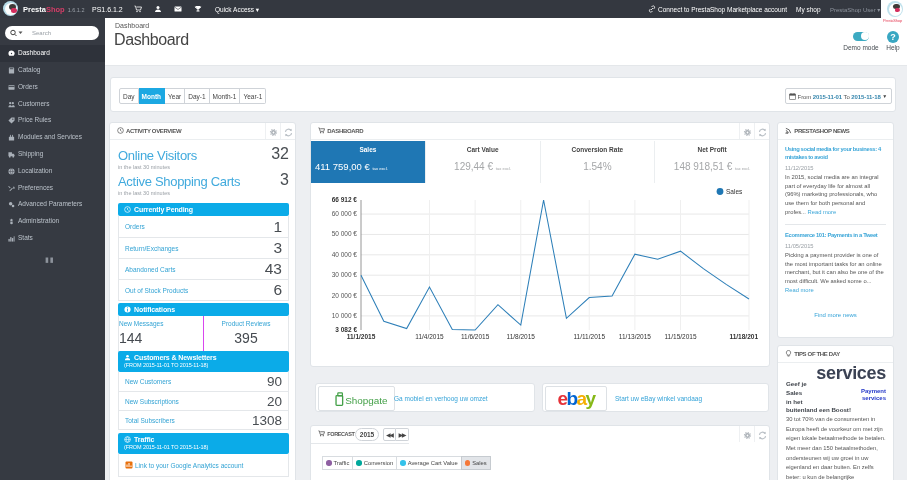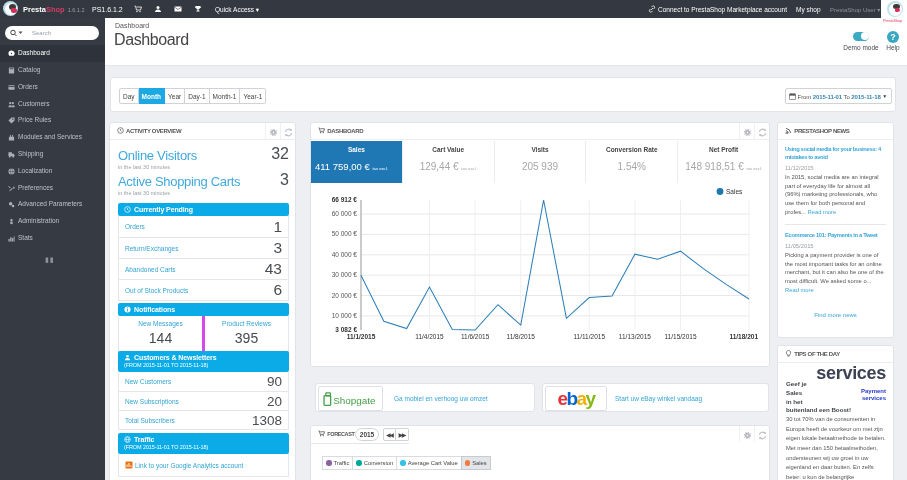--- a/index.html
+++ b/index.html
@@ -347,21 +347,21 @@
           </div>
       </div>
     </div>
     <div class="abs" style="left:8px; top:180px; width:171px;">
       <div class="bluebar" style="height:13px; padding:2.5px 6px;"><svg width="7" height="7" viewBox="0 0 16 16" style="vertical-align:-1px; margin-right:3px">
             <circle cx="8" cy="8" r="7" fill="#fff"></circle>
             <rect x="7" y="6.5" width="2" height="6" fill="#0babe8"></rect>
             <rect x="7" y="3" width="2" height="2" fill="#0babe8"></rect>
           </svg>Notifications</div>
       <div class="rowtab" style="display:flex;">
-        <div style="flex:1; border-right:3px solid #d946ef; text-align:center; padding:4px 0 5px;">
+        <div style="flex:1; border-right:1px solid #d946ef; padding:4px 0 5px;">
           <div style="color:#33a3d4; font-size:6.5px;">New Messages</div>
           <div style="color:#454a50; font-size:14px; margin-top:3px;">144</div>
         </div>
         <div style="flex:1; text-align:center; padding:4px 0 5px;">
           <div style="color:#33a3d4; font-size:6.5px;">Product Reviews</div>
           <div style="color:#454a50; font-size:14px; margin-top:3px;">395</div>
         </div>
       </div>
     </div>
     <div class="abs" style="left:8px; top:228px; width:171px;">
@@ -423,24 +423,20 @@
         </span>
     </div>
     <div class="kpi">
       <div class="kcell sel">
           <div class="kl">Sales</div>
           <div class="kv">411 759,00 € <span class="tx">tax excl.</span></div>
         </div>
       <div class="kcell">
           <div class="kl">Cart Value</div>
           <div class="kv">129,44 € <span class="tx">tax excl.</span></div>
-        </div>
-      <div class="kcell">
-          <div class="kl">Visits</div>
-          <div class="kv">205 939</div>
         </div>
       <div class="kcell">
           <div class="kl">Conversion Rate</div>
           <div class="kv">1.54%</div>
         </div>
       <div class="kcell">
           <div class="kl">Net Profit</div>
           <div class="kv">148 918,51 € <span class="tx">tax excl.</span></div>
         </div>
     </div>
@@ -477,21 +473,21 @@
           <text x="447" y="155.5" font-size="6.5" font-weight="bold" fill="#333" text-anchor="end">11/18/201</text>
           <line x1="50" y1="17" x2="50" y2="147" stroke="#8a8a8a" stroke-width="0.9"></line>
           <polyline points="50,92.17718940936862 72.82352941176471,138.20570264765783 95.64705882352942,145.5376782077393 118.47058823529412,103.989816700611 141.29411764705884,146.5560081466395 164.11764705882354,147 186.94117647058823,121.70875763747455 209.76470588235293,142.0753564154786 232.58823529411765,17 255.41176470588235,135.35437881873727 278.2352941176471,114.58044806517312 301.05882352941177,112.9511201629328 323.88235294117646,71.19959266802444 346.70588235294116,76.29124236252547 369.52941176470586,68.14460285132382 392.3529411764706,85.65987780040733 415.1764705882353,101.34215885947047 438,116.00610997963341" fill="none" stroke="#2d7fb8" stroke-width="1.05"></polyline>
           <circle cx="409" cy="8.5" r="3.4" fill="#1f77b4"></circle>
           <text x="415" y="11" font-size="6.5" fill="#333">Sales</text>
         </svg>
     </div>
   </div>
 
   <div class="modcard" style="left:315px; top:383px; width:220px; height:29px;">
-    <div class="logobox" style="left:2px; top:2px; width:65px; height:25px;">
+    <div class="logobox" style="left:2px; top:2px; width:77px; height:25px;padding-left:12px;">
       <svg width="61" height="18" viewBox="0 0 120 35" style="margin:3.5px 0 0 3px">
         <rect x="4" y="9" width="13" height="19" rx="1.5" fill="none" stroke="#44a048" stroke-width="2.6"></rect>
         <rect x="7.5" y="3.5" width="9" height="6" rx="1" fill="none" stroke="#44a048" stroke-width="2.4"></rect>
         <text x="22" y="26" font-size="19.5" fill="#44a048" font-family="Liberation Sans">Shopgate</text>
       </svg>
     </div>
     <div class="modlink" style="left:78px; top:10.5px;">Ga mobiel en verhoog uw omzet</div>
   </div>
   <div class="modcard" style="left:542px; top:383px; width:227px; height:29px;">
     <div class="logobox" style="left:2px; top:2px; width:62px; height:25px; text-align:center; line-height:23px;">

